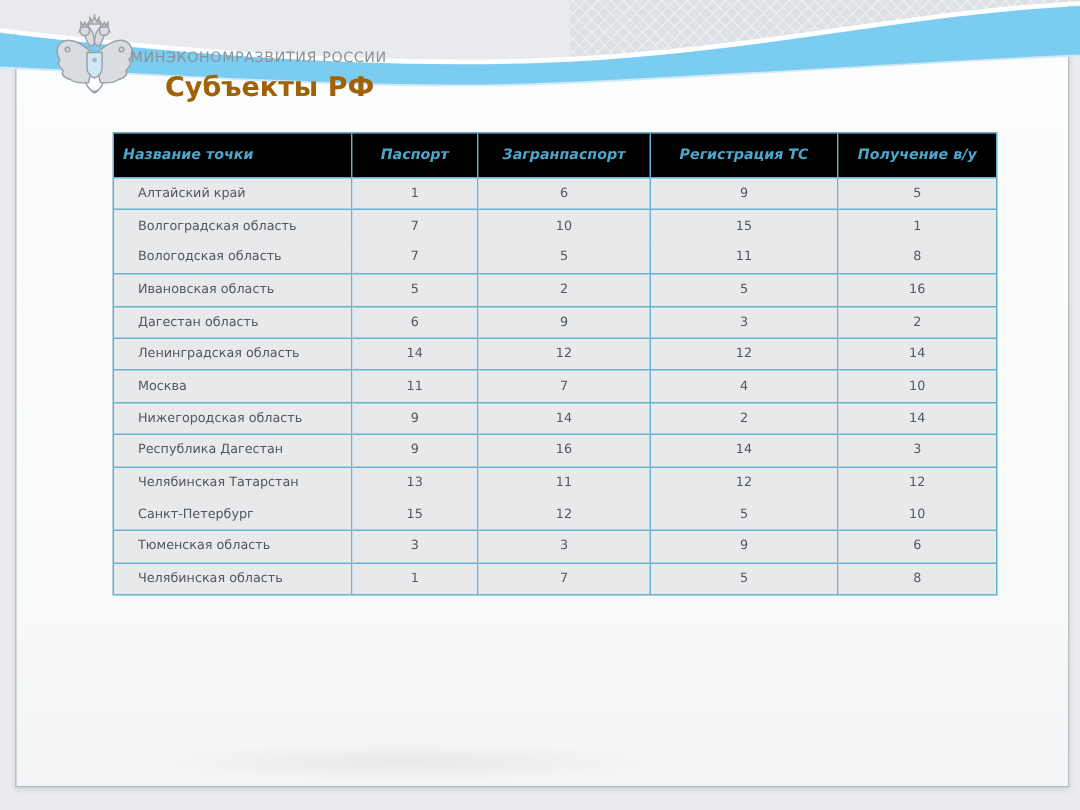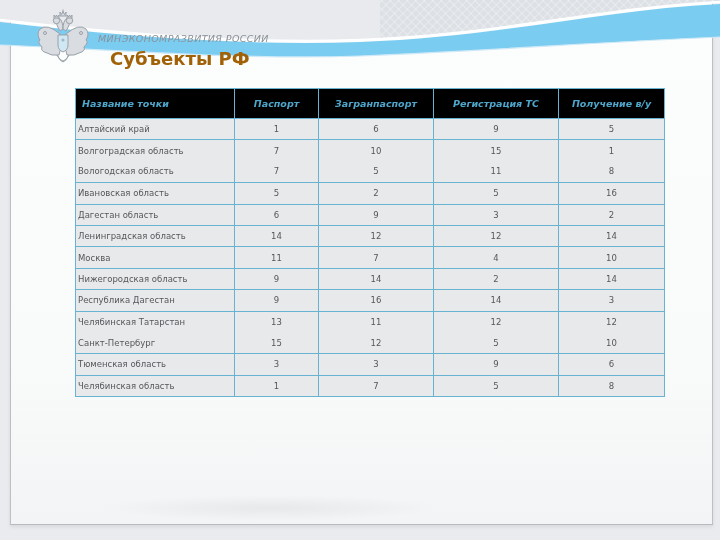--- a/index.html
+++ b/index.html
@@ -18,22 +18,22 @@
     box-shadow:0 2px 4px rgba(0,0,0,.08);
   }
   .slide-bottom-glow {
     position:absolute; left:90px; top:495px; width:340px; height:26px;
     background:radial-gradient(ellipse at center, rgba(190,195,200,.25) 0%, rgba(190,195,200,0) 70%);
     pointer-events:none;
   }
   .wave-svg { position:absolute; left:0; top:0; width:720px; height:70px; z-index:2; }
   .emblem-svg { position:absolute; left:33px; top:9px; width:60px; height:60px; z-index:3; }
   .ministry-label {
-    position:absolute; left:98px; top:33px; z-index:4;
-    font-size:9.5px; color:#8a9197; letter-spacing:.4px; white-space:nowrap;font-style:italic;
+    position:absolute; left:87px; top:33px; z-index:4;
+    font-size:9.5px; color:#8a9197; letter-spacing:.4px; white-space:nowrap;
   }
   .slide-title {
     position:absolute; left:110px; top:48px; z-index:4;
     font-size:18px; font-weight:bold; color:#a16207; white-space:nowrap;
   }
   table.data-table {
     position:absolute; left:75px; top:88px; z-index:4;
     width:588px; border-collapse:separate; border-spacing:0;
     border:1px solid #68b2d2; background:#e8e9ea;
     table-layout:fixed;
@@ -45,21 +45,21 @@
   .data-table th:last-child, .data-table td:last-child { border-right:none; }
   .data-table th {
     height:29px; font-size:9.5px; font-style:italic; font-weight:600;
     color:#4fa6cb; text-align:center; background:#000000;
   }
   .data-table th:first-child { text-align:left; padding-left:6px; }
   .data-table td {
     height:21.4px; font-size:8.5px; color:#54575b; text-align:center;
     background:#e8e9ea; border-top:1px solid #68b2d2;
   }
-  .data-table td.region { text-align:left; padding-left:2px; }
+  .data-table td.region { text-align:left; padding-left:16px; }
   
   .data-table tbody tr:nth-child(3) td,
   .data-table tbody tr:nth-child(11) td { border-top:none; }
 </style>
 </head>
 <body>
 
 <div class="page">
   <div class="slide">
     <div class="slide-bottom-glow"></div>

